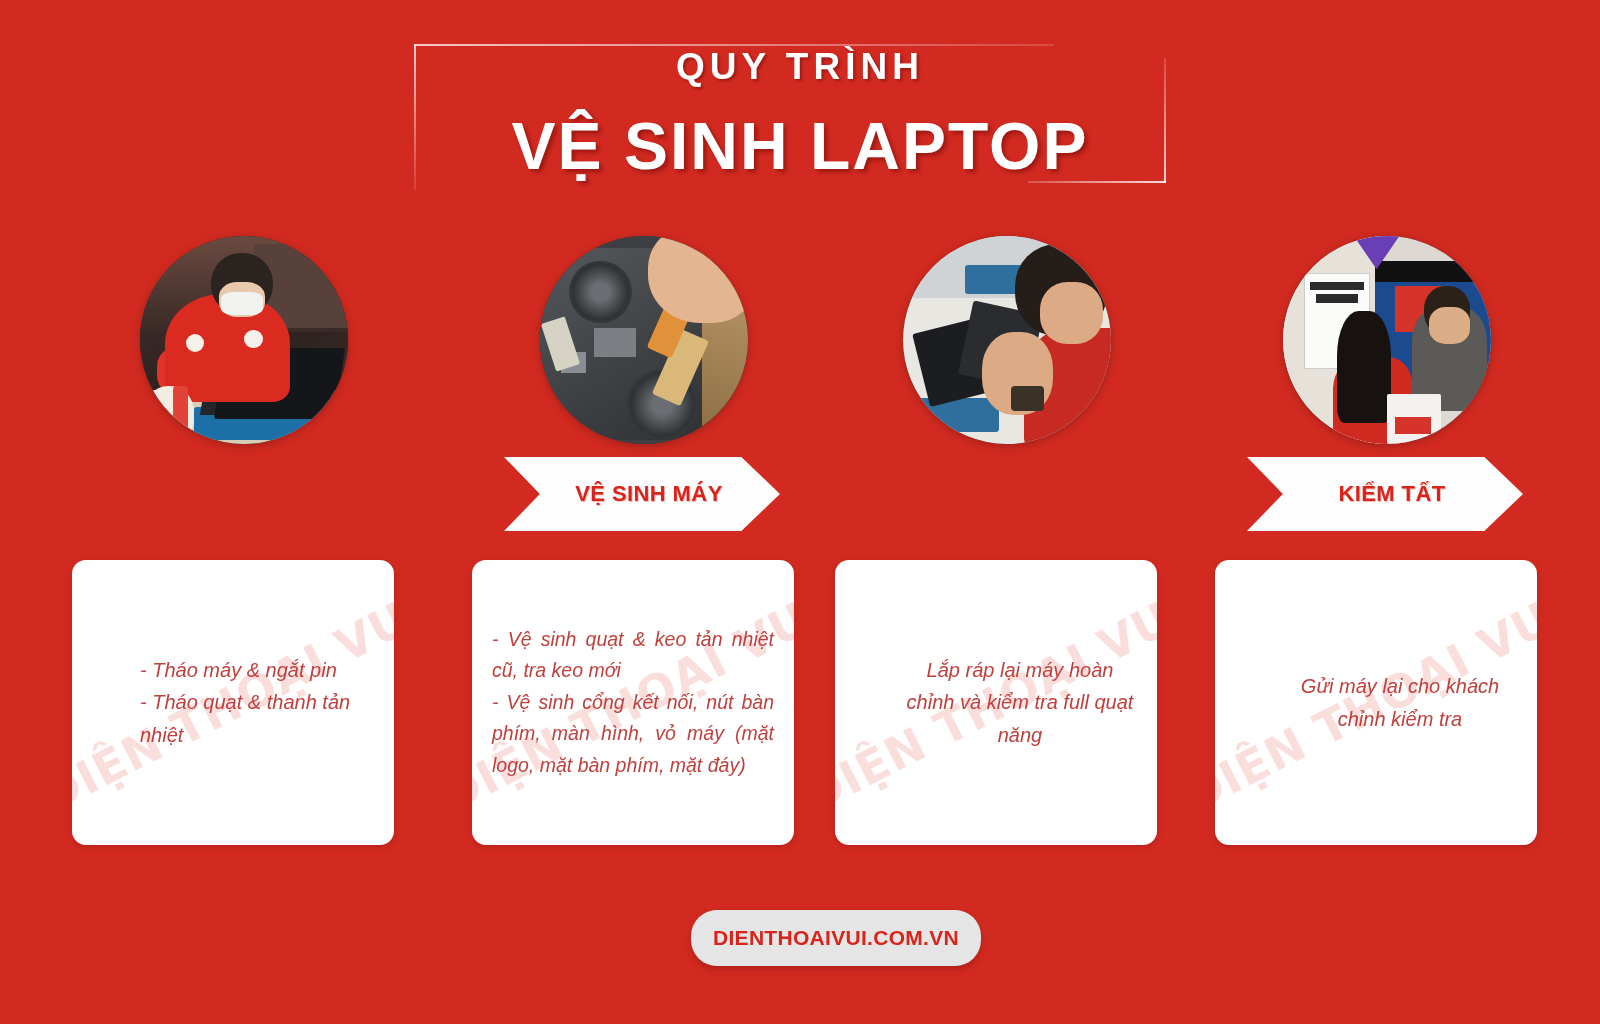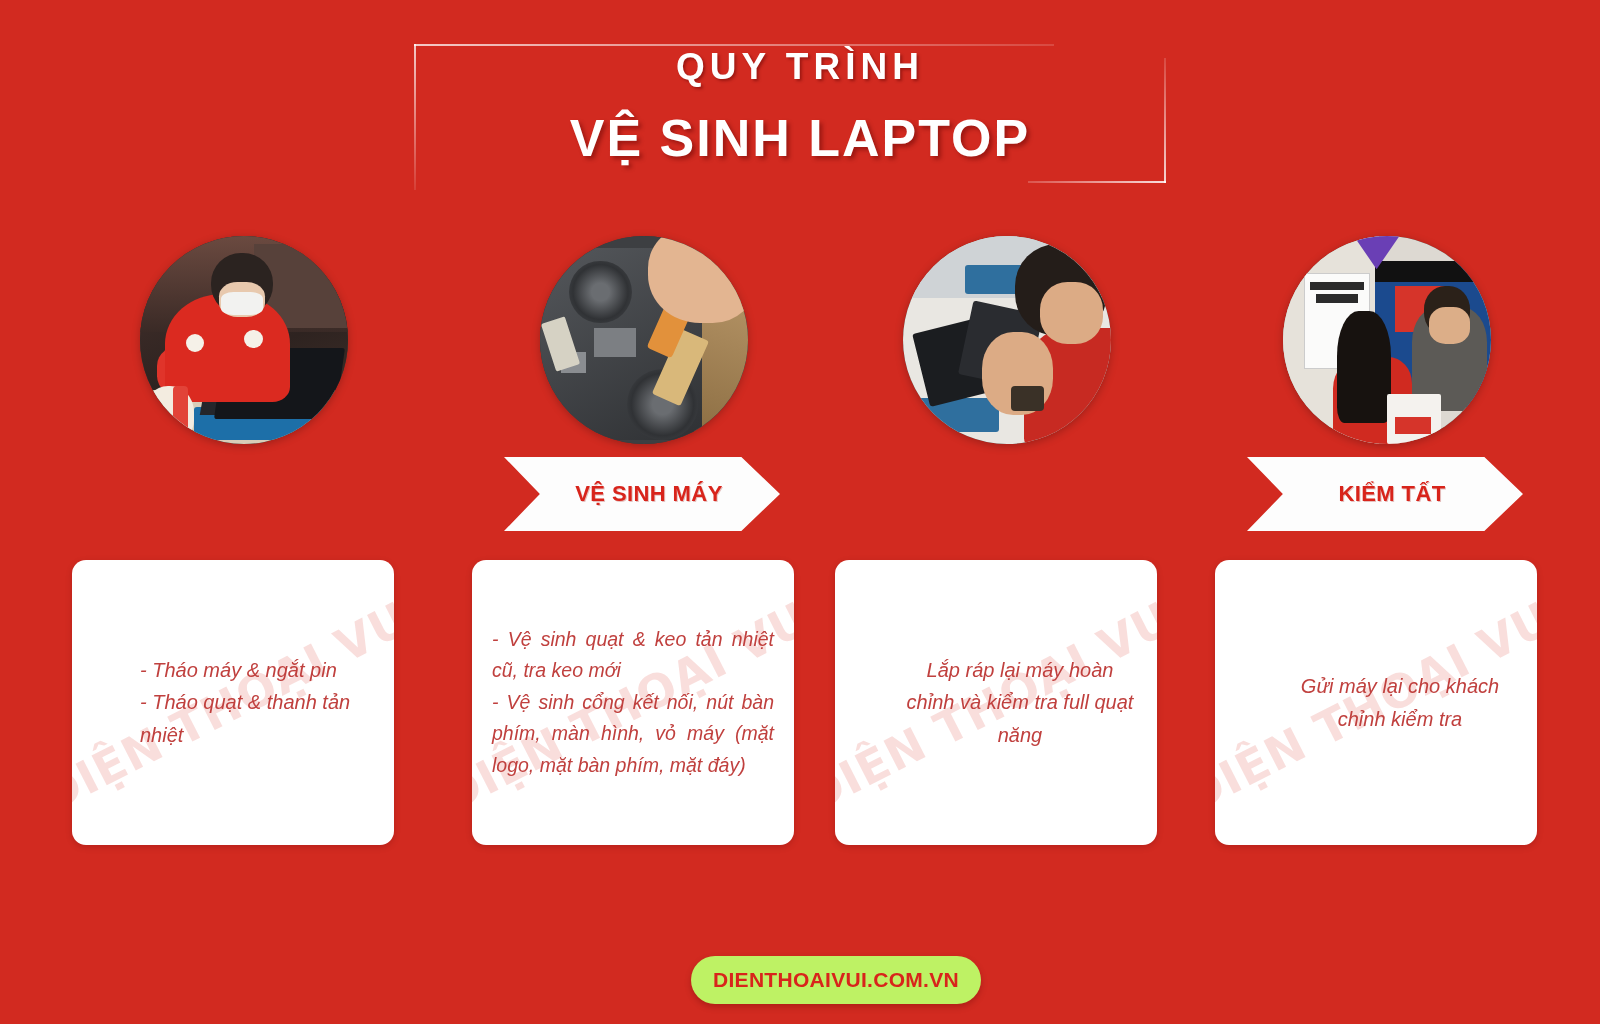--- a/index.html
+++ b/index.html
@@ -27,21 +27,21 @@
 
   #title-sub{
     position:absolute; left:0; top:46px; width:1600px;
     text-align:center; color:#fff;
     font-size:37px; font-weight:bold; letter-spacing:5px;
     text-shadow:2px 2px 3px rgba(90,0,0,.45);
   }
   #title-main{
     position:absolute; left:0; top:108px; width:1600px;
     text-align:center; color:#fff;
-    font-size:52px; font-weight:bold; letter-spacing:2px;
+    font-size:66px; font-weight:bold; letter-spacing:2px;
     text-shadow:3px 3px 4px rgba(90,0,0,.45);
   }
 
   
   .col{ position:absolute; top:0; width:390px; height:1024px; }
   #col-0{ left:42px; }
   #col-1{ left:442px; }
   #col-2{ left:805px; }
   #col-3{ left:1185px; }
 
@@ -95,25 +95,24 @@
     transform:translate(-50%,-50%) rotate(-27deg);
     color:rgba(226,90,80,.20);
     font-size:46px; font-weight:bold; letter-spacing:1px;
     white-space:nowrap; z-index:1; pointer-events:none;
     font-family:"DejaVu Sans", sans-serif;
   }
 
   
   #footer-badge{
     position:absolute; left:691px; top:910px;
-    width:290px; height:48px;
-    background:#bef264; border-radius:26px;
+    width:290px; height:56px;
+    background:#e5e5e5; border-radius:26px;
     display:flex; align-items:center; justify-content:center;
     box-shadow:0 3px 6px rgba(80,0,0,.28);
-    margin-top:46px;
   }
   #footer-text{ color:#D8241B; font-size:21px; font-weight:bold; letter-spacing:.3px; }
 
   
   .p{ position:absolute; }
   
   .s1-bg{ inset:0; background:linear-gradient(160deg,#4a3430,#2e2320 55%,#45332c); }
   .s1-shelf{ left:0; top:0; width:100%; height:46%;
      background:linear-gradient(180deg,#6b4a40,#3a2a26);}
   .s1-shelf2{left:55%;top:4%;width:45%;height:40%;background:#57413a;}

